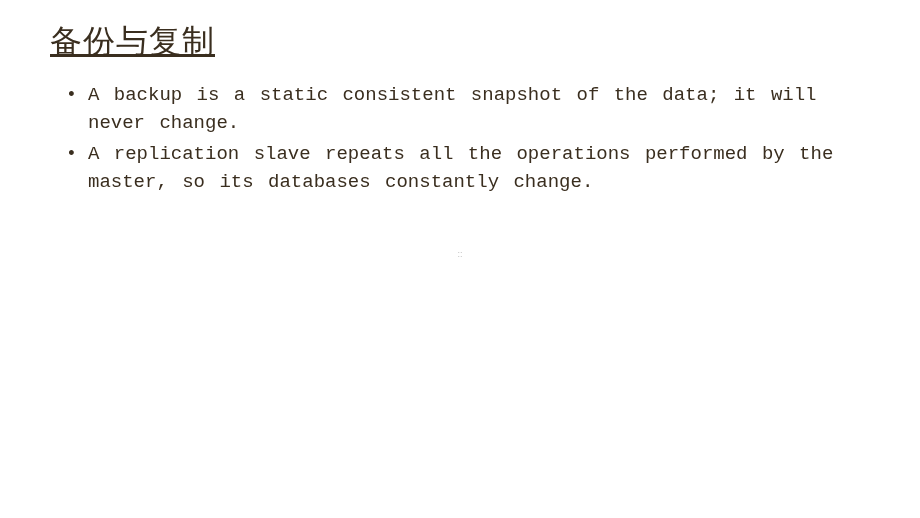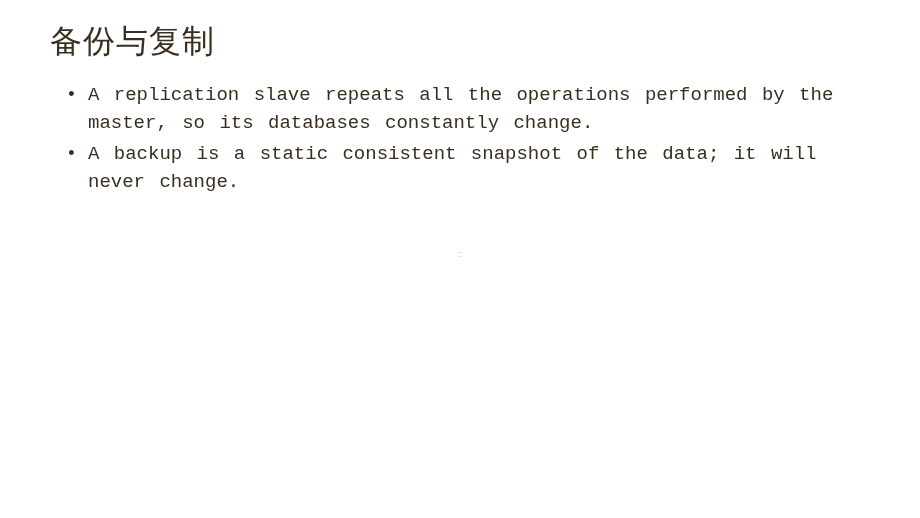--- a/index.html
+++ b/index.html
@@ -15,20 +15,21 @@
       color: #3a2e1f;
       position: relative;
       padding: 20px 50px;
     }
     .slide-title {
       font-size: 32px;
       font-weight: 400;
       color: #3a2e1f;
       margin-bottom: 18px;
       letter-spacing: 1px;
+      text-decoration: underline;
     }
     .bullet-list {
       list-style: none;
       padding-left: 20px;
     }
     .bullet-item {
       position: relative;
       font-family: "Consolas", "Courier New", monospace;
       font-size: 19px;
       color: #3a2e1f;
@@ -54,17 +55,17 @@
       font-size: 9px;
       letter-spacing: 0;
     }
   </style>
 </head>
 <body>
 
 <h1 class="slide-title">备份与复制</h1>
 
 <ul class="bullet-list">
+  <li class="bullet-item">A backup is a static consistent snapshot of the data; it will never change.</li>
   <li class="bullet-item">A replication slave repeats all the operations performed by the master, so its databases constantly change.</li>
-  <li class="bullet-item">A backup is a static consistent snapshot of the data; it will never change.</li>
 </ul>
 
 <div class="center-mark">::</div>
 
 </body></html>

